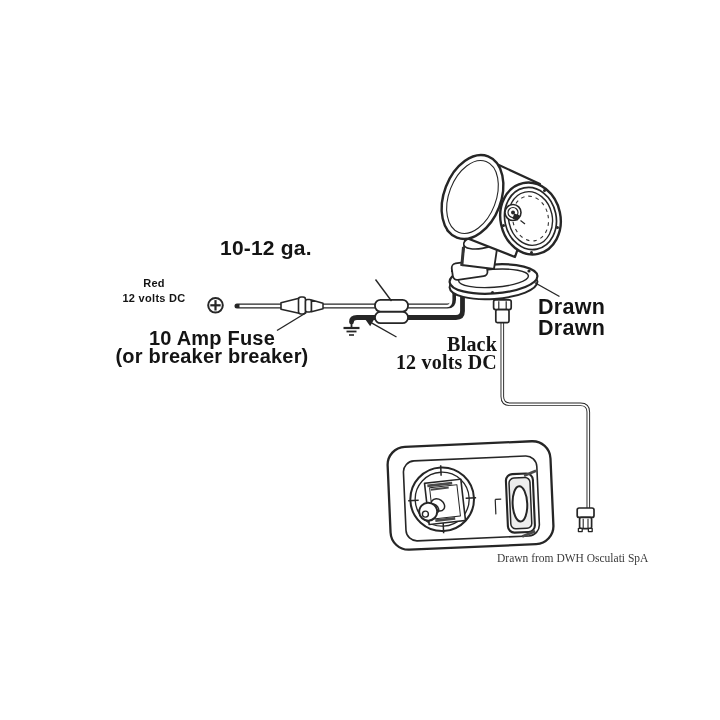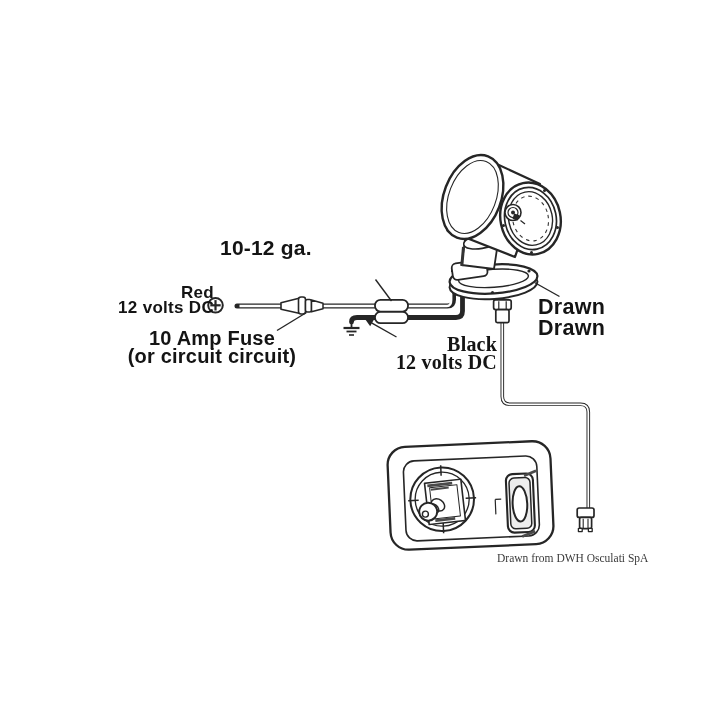--- a/index.html
+++ b/index.html
@@ -2,21 +2,21 @@
 <html><head>
 <meta charset="utf-8">
 <style>
   html,body{margin:0;padding:0;background:#fff;}
   #stage{position:relative;width:720px;height:612px;background:#fff;overflow:hidden;
          font-family:"Liberation Sans",sans-serif;}
   #art{position:absolute;left:0;top:0;}
   .label{position:absolute;color:#141414;font-weight:bold;white-space:nowrap;}
   .label span{display:block;}
   .lbl-butt{left:220px;top:238px;font-size:21px;line-height:19.5px;letter-spacing:.2px;}
-  .lbl-red{left:94px;top:286px;width:120px;text-align:right;font-size:17px;line-height:14.5px;letter-spacing:.3px;}
+  .lbl-red{left:94px;top:276px;width:120px;text-align:center;font-size:11px;line-height:14.5px;letter-spacing:.3px;}
   .lbl-red .row{display:block;}
   .lbl-red .row .txt{display:inline;}
   .lbl-fuse{left:106px;top:330px;width:212px;text-align:center;font-size:20px;line-height:17.5px;letter-spacing:.2px;}
   .lbl-black{left:343px;top:336px;width:154px;text-align:right;font-size:20px;line-height:17.5px;letter-spacing:.2px;font-family:Liberation Serif, serif;}
   .lbl-foam{left:538px;top:297px;font-size:21.5px;line-height:21px;letter-spacing:.3px;}
   .credit{position:absolute;left:497px;top:552px;font-size:11.5px;font-weight:400;
           color:#3a3a3a;white-space:nowrap;font-family:Liberation Serif, serif;}
 </style>
 </head>
 <body>
@@ -180,21 +180,21 @@
 
   <div class="label lbl-red">
     <span>Red</span>
     <span class="row">
       <span class="txt">12 volts DC</span>
     </span>
   </div>
 
   <div class="label lbl-fuse">
     <span>10 Amp Fuse</span>
-    <span>(or circuit circuit)</span>
+    <span>(or breaker breaker)</span>
   </div>
 
   <div class="label lbl-black">
     <span>Black</span>
     <span>12 volts DC</span>
   </div>
 
   <div class="label lbl-foam">
     <span>Drawn</span>
     <span>Drawn</span>

